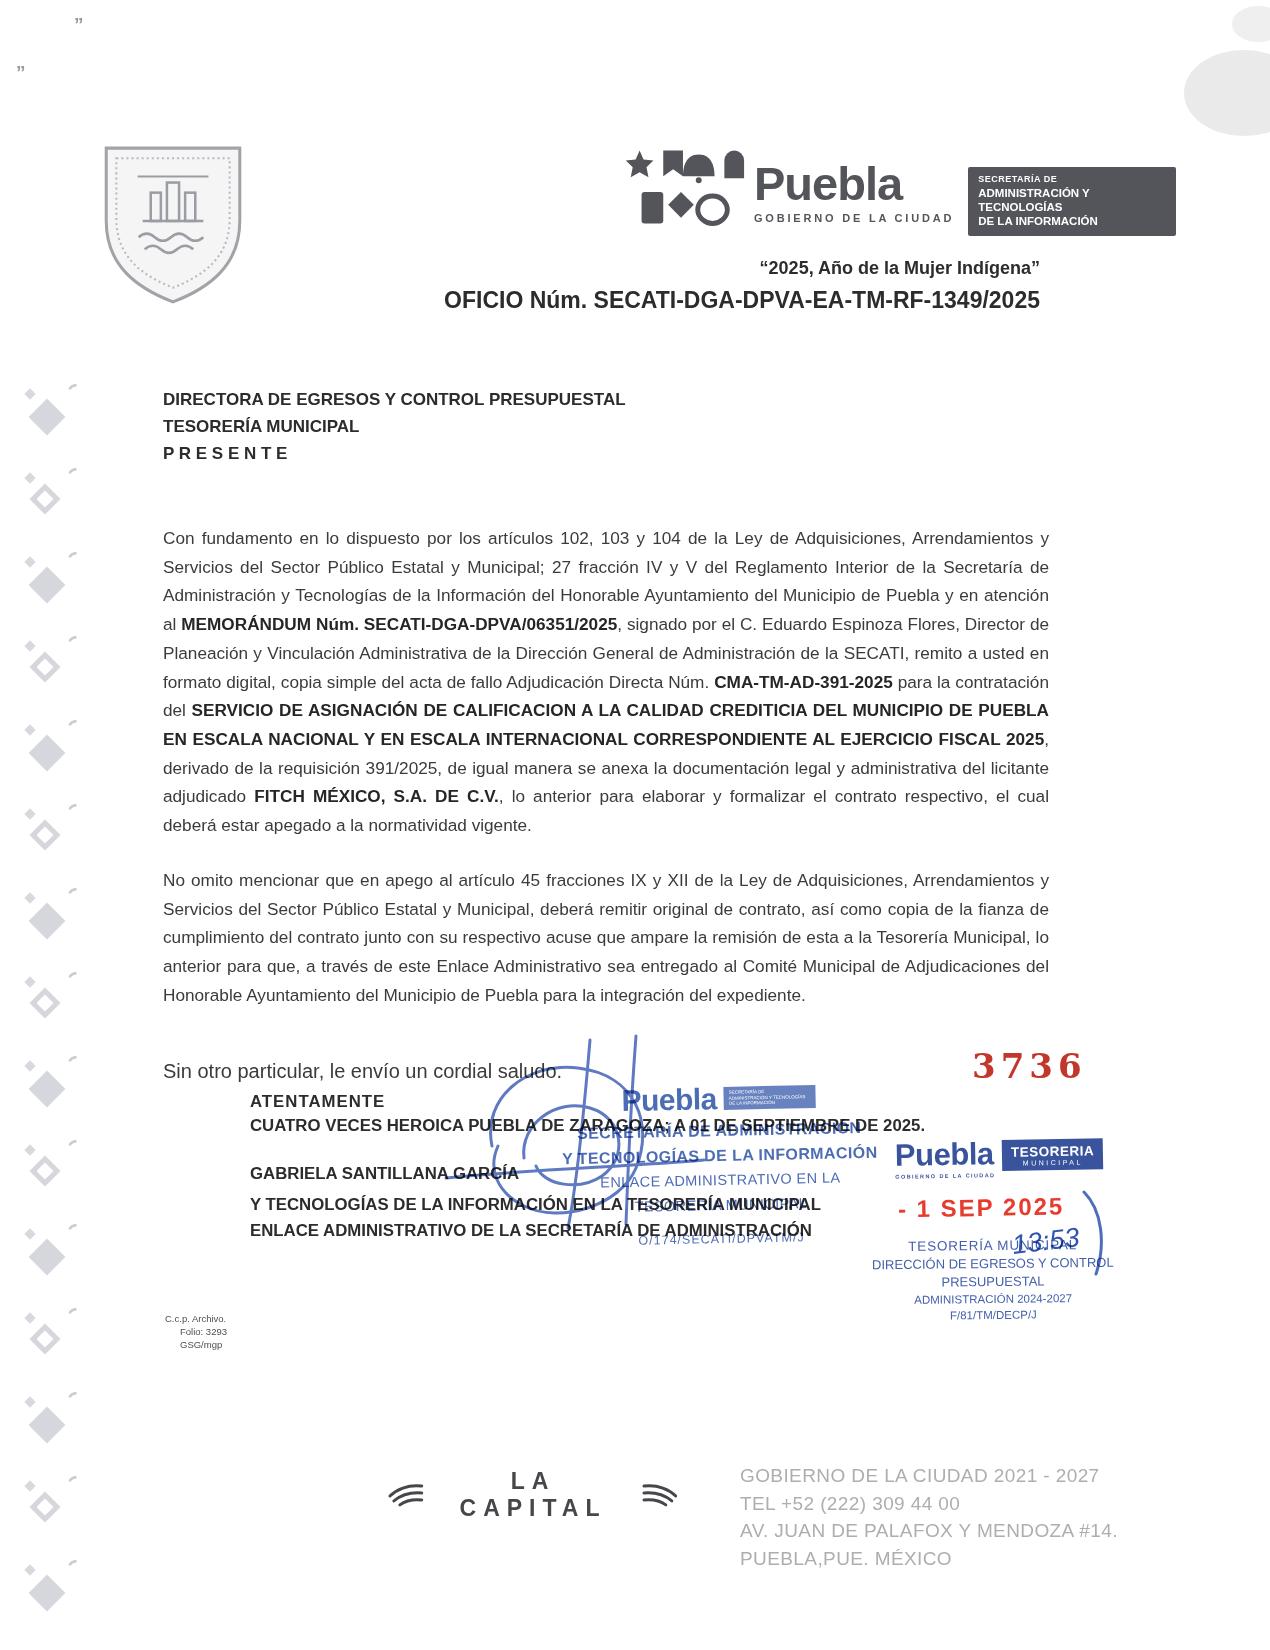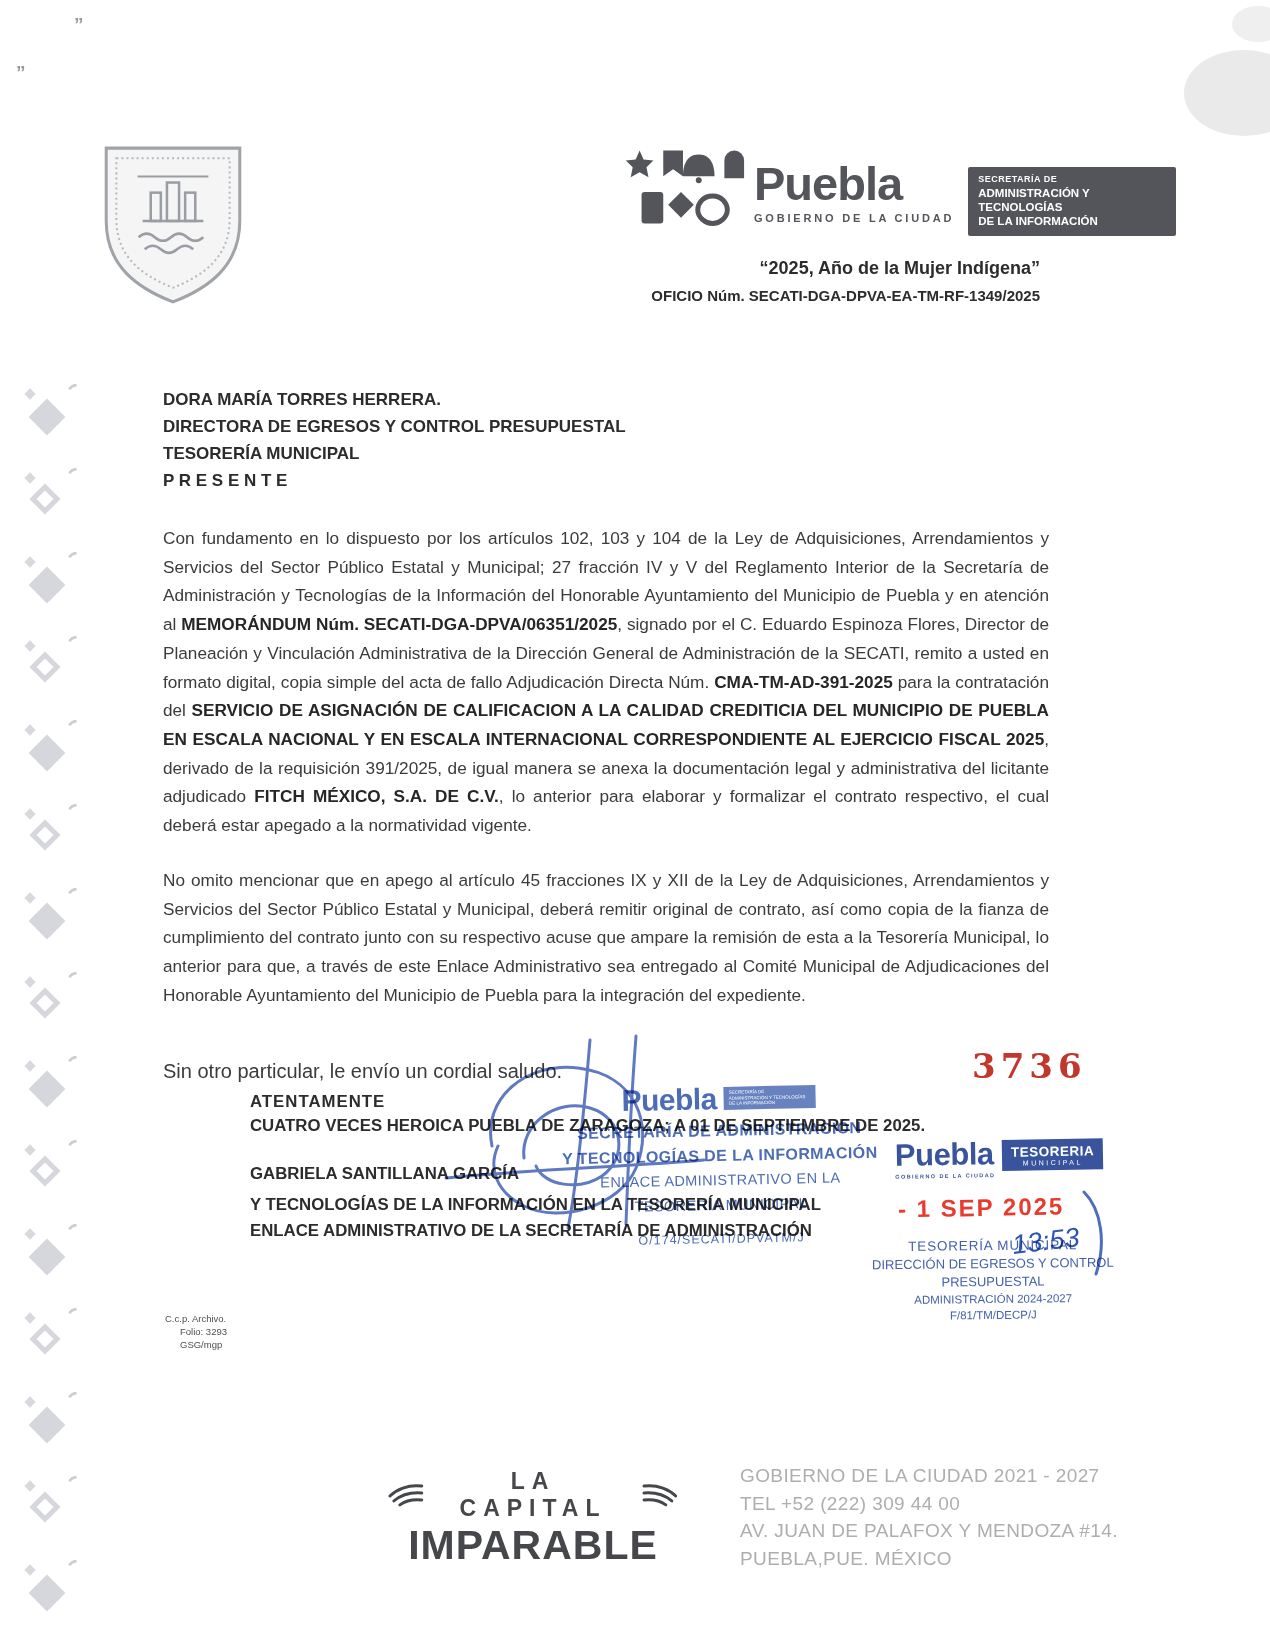--- a/index.html
+++ b/index.html
@@ -35,21 +35,21 @@
   .brand-text { margin-left: 4px; }
   .wordmark { font-size: 47px; font-weight: 800; color: #54555a; letter-spacing: -1px; line-height: 1; margin-top: 14px; }
   .brand-sub { font-size: 11px; font-weight: 700; letter-spacing: 2.8px; color: #54555a; margin-top: 5px; }
   .brand-badge { margin-left: 14px; margin-top: 21px; background: #54555a; color: #ffffff; padding: 7px 10px 8px; width: 208px; border-radius: 2px; }
   .bb1 { font-size: 9px; font-weight: 600; letter-spacing: .5px; margin-bottom: 2px; }
   .bb2 { font-size: 11.5px; font-weight: 800; line-height: 14px; }
 
   
   .head-right { position: absolute; right: 230px; top: 258px; width: 620px; text-align: right; color: #2c2c2e; }
   .tagline { font-size: 18px; font-weight: 700; margin-bottom: 8px; }
-  .oficio { font-size: 15px; font-weight: 700; }
+  .oficio { font-size: 23px; font-weight: 700; }
 
   
   .recipient { position: absolute; left: 163px; top: 386px; font-weight: 700; font-size: 17px; line-height: 27px; color: #2c2c2e; }
 
   
   .body-p { position: absolute; left: 163px; width: 886px; text-align: justify; font-size: 17.2px; line-height: 28.7px; color: #3b3b3d; margin-top: 16px; }
   .body-p b { font-weight: 700; color: #262628; }
   .p1 { top: 508px; }
   .p2 { top: 850px; }
   .closing { position: absolute; left: 163px; top: 1060px; font-size: 20px; color: #3b3b3d; }
@@ -231,21 +231,20 @@
       <div class="bb2">DE LA INFORMACIÓN</div>
     </div>
   </div>
 
   <div class="head-right">
     <div class="tagline">“2025, Año de la Mujer Indígena”</div>
     <div class="oficio">OFICIO Núm. SECATI-DGA-DPVA-EA-TM-RF-1349/2025</div>
   </div>
 
   <div class="recipient">
-    <div>DORA MARÍA TORRES HERRERA.</div>
     <div>DIRECTORA DE EGRESOS Y CONTROL PRESUPUESTAL</div>
     <div>TESORERÍA MUNICIPAL</div>
     <div>P R E S E N T E</div>
   </div>
 
   <p class="body-p p1"><span>Con fundamento en lo dispuesto por los artículos 102, 103 y 104 de la Ley de Adquisiciones, Arrendamientos y Servicios del Sector Público Estatal y Municipal; 27 fracción IV y V del Reglamento Interior de la Secretaría de Administración y Tecnologías de la Información del Honorable Ayuntamiento del Municipio de Puebla y en atención al </span><b>MEMORÁNDUM Núm. SECATI-DGA-DPVA/06351/2025</b><span>, signado por el C. Eduardo Espinoza Flores, Director de Planeación y Vinculación Administrativa de la Dirección General de Administración de la SECATI, remito a usted en formato digital, copia simple del acta de fallo Adjudicación Directa Núm. </span><b>CMA-TM-AD-391-2025</b><span> para la contratación del </span><b>SERVICIO DE ASIGNACIÓN DE CALIFICACION A LA CALIDAD CREDITICIA DEL MUNICIPIO DE PUEBLA EN ESCALA NACIONAL Y EN ESCALA INTERNACIONAL CORRESPONDIENTE AL EJERCICIO FISCAL 2025</b><span>, derivado de la requisición 391/2025, de igual manera se anexa la documentación legal y administrativa del licitante adjudicado </span><b>FITCH MÉXICO, S.A. DE C.V.</b><span>, lo anterior para elaborar y formalizar el contrato respectivo, el cual deberá estar apegado a la normatividad vigente.</span></p>
 
   <p class="body-p p2"><span>No omito mencionar que en apego al artículo 45 fracciones IX y XII de la Ley de Adquisiciones, Arrendamientos y Servicios del Sector Público Estatal y Municipal, deberá remitir original de contrato, así como copia de la fianza de cumplimiento del contrato junto con su respectivo acuse que ampare la remisión de esta a la Tesorería Municipal, lo anterior para que, a través de este Enlace Administrativo sea entregado al Comité Municipal de Adjudicaciones del Honorable Ayuntamiento del Municipio de Puebla para la integración del expediente.</span></p>
 
   <p class="closing">Sin otro particular, le envío un cordial saludo.</p>
@@ -320,21 +319,20 @@
   <div class="footer-logo">
     <div class="fl-row">
       <svg class="wing" viewBox="0 0 36 26">
         <path d="M34,4 C20,2 8,8 2,14 M34,11 C22,10 12,14 6,19 M34,18 C24,17 16,20 12,23" stroke="#46474b" stroke-width="3" fill="none" stroke-linecap="round"></path>
       </svg>
       <span class="fl-top">LA CAPITAL</span>
       <svg class="wing wing-r" viewBox="0 0 36 26">
         <path d="M34,4 C20,2 8,8 2,14 M34,11 C22,10 12,14 6,19 M34,18 C24,17 16,20 12,23" stroke="#46474b" stroke-width="3" fill="none" stroke-linecap="round"></path>
       </svg>
     </div>
-    <div class="fl-bottom">IMPARABLE</div>
   </div>
 
   <div class="footer-info">
     <div>GOBIERNO DE LA CIUDAD 2021 - 2027</div>
     <div>TEL +52 (222) 309 44 00</div>
     <div>AV. JUAN DE PALAFOX Y MENDOZA #14.</div>
     <div>PUEBLA,PUE. MÉXICO</div>
   </div>
 
 </div>

